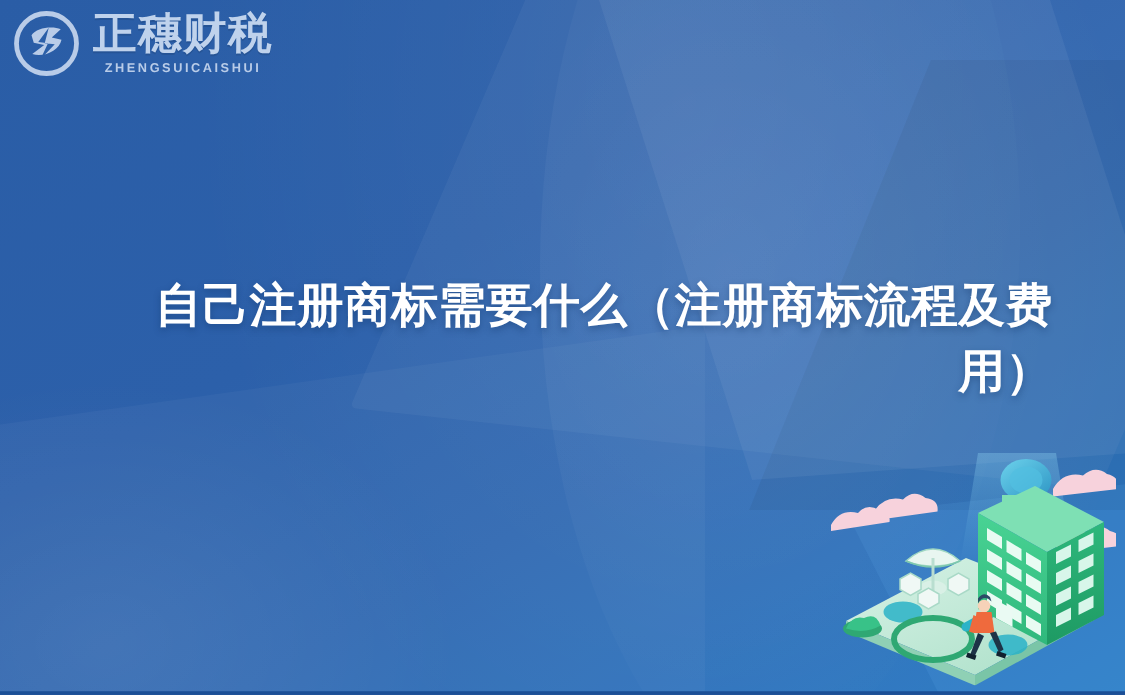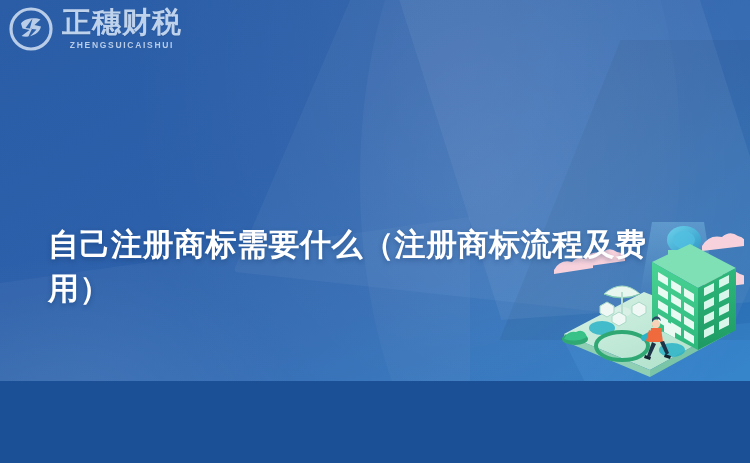--- a/index.html
+++ b/index.html
@@ -3,21 +3,21 @@
 <meta charset="utf-8">
 <style>
   * { margin:0; padding:0; box-sizing:border-box; }
   html,body{ background:#1b4f96; }
   body{
     font-family:"Liberation Sans","DejaVu Sans",sans-serif;
   }
   #banner{
     position:relative;
     width:750px;
-    height:381px;
+    height:461px;
     overflow:hidden;
     background:#2b5fa8;
     background:linear-gradient(150deg,#2a5da6 0%,#2c60aa 38%,#2f68b2 62%,#2f7ec6 100%);
   }
 
   
   .bgshape{ position:absolute; pointer-events:none; }
   #bg-poly-1{
     left:300px; top:-60px; width:520px; height:360px;
     background:rgba(255,255,255,.045);
@@ -76,22 +76,21 @@
     margin-top:4px;
     font-size:8.5px; font-weight:700; letter-spacing:1.7px;
     color:#b9cce8;
     text-align:center;
   }
 
   
   #headline-wrap{
     position:absolute; left:0; right:0; top:182px;
     z-index:9; padding:0 48px;
-    text-align:left;
-    margin-top:40px;
+    text-align:right;
   }
   #headline{
     font-size:31px;
     line-height:1.42;
     font-weight:700;
     color:#ffffff;
     letter-spacing:.5px;
     font-family:"DejaVu Sans","Liberation Sans",sans-serif;
     text-shadow:0 2px 5px rgba(10,40,85,.35);
   }

